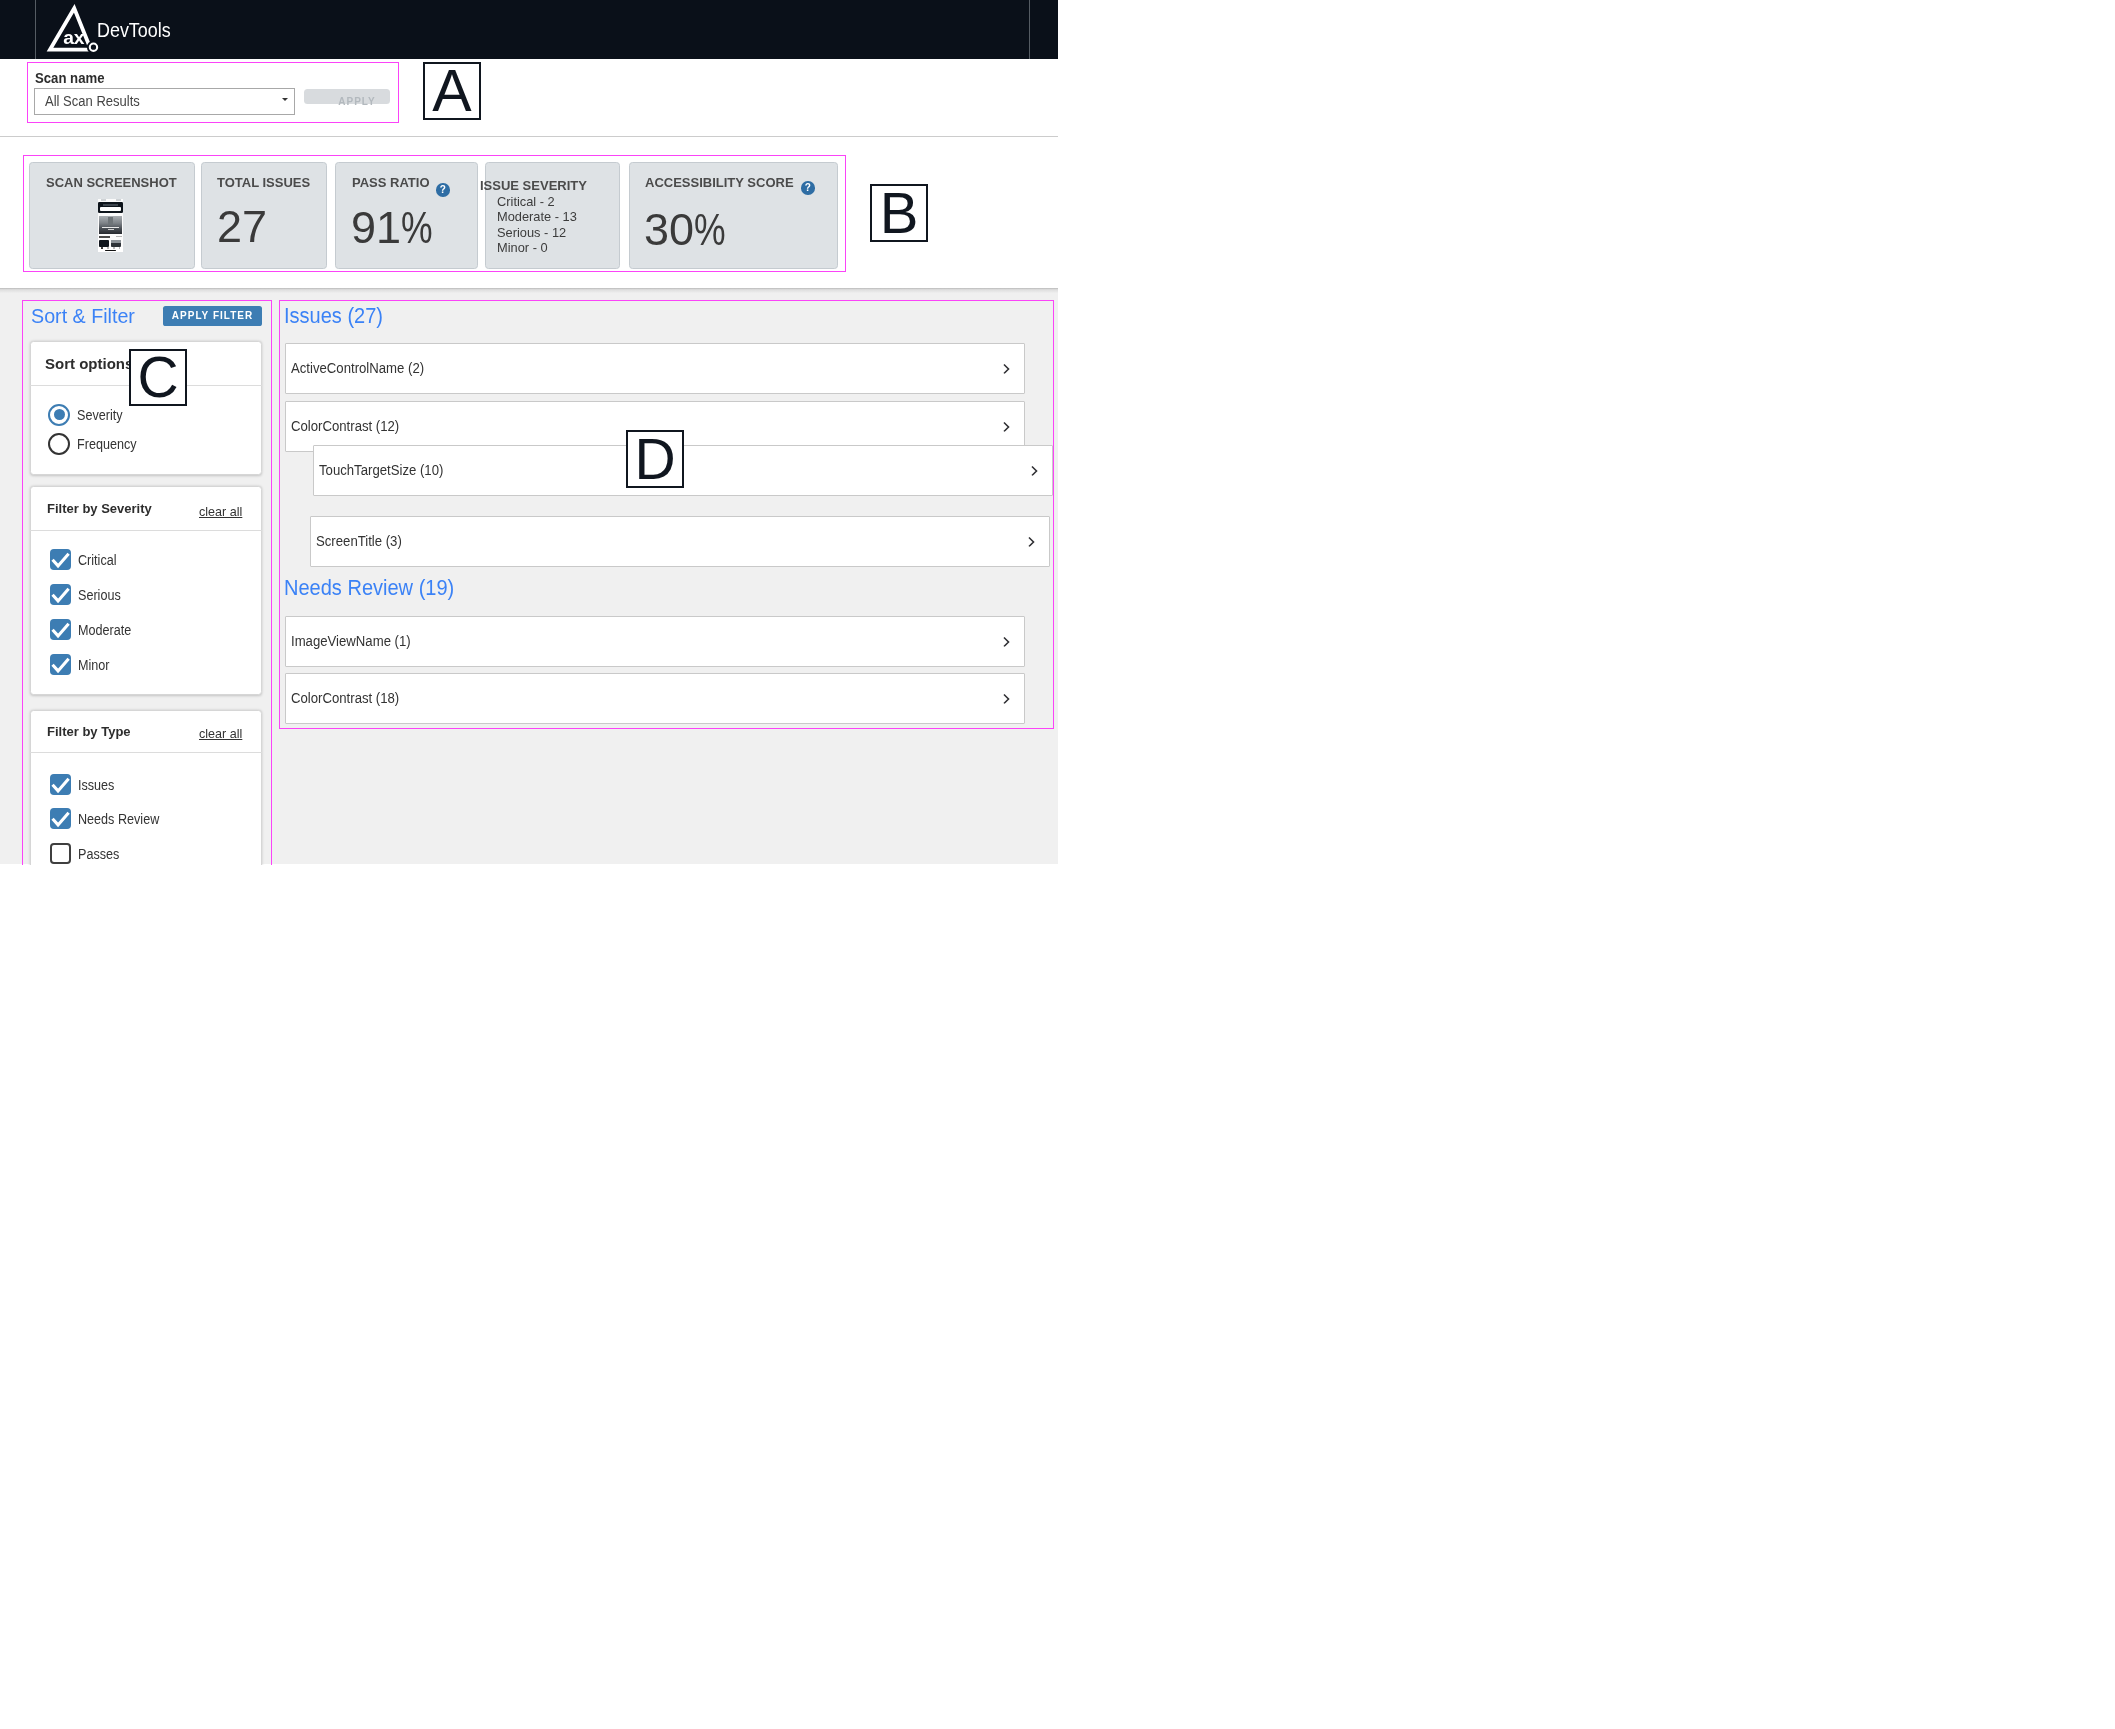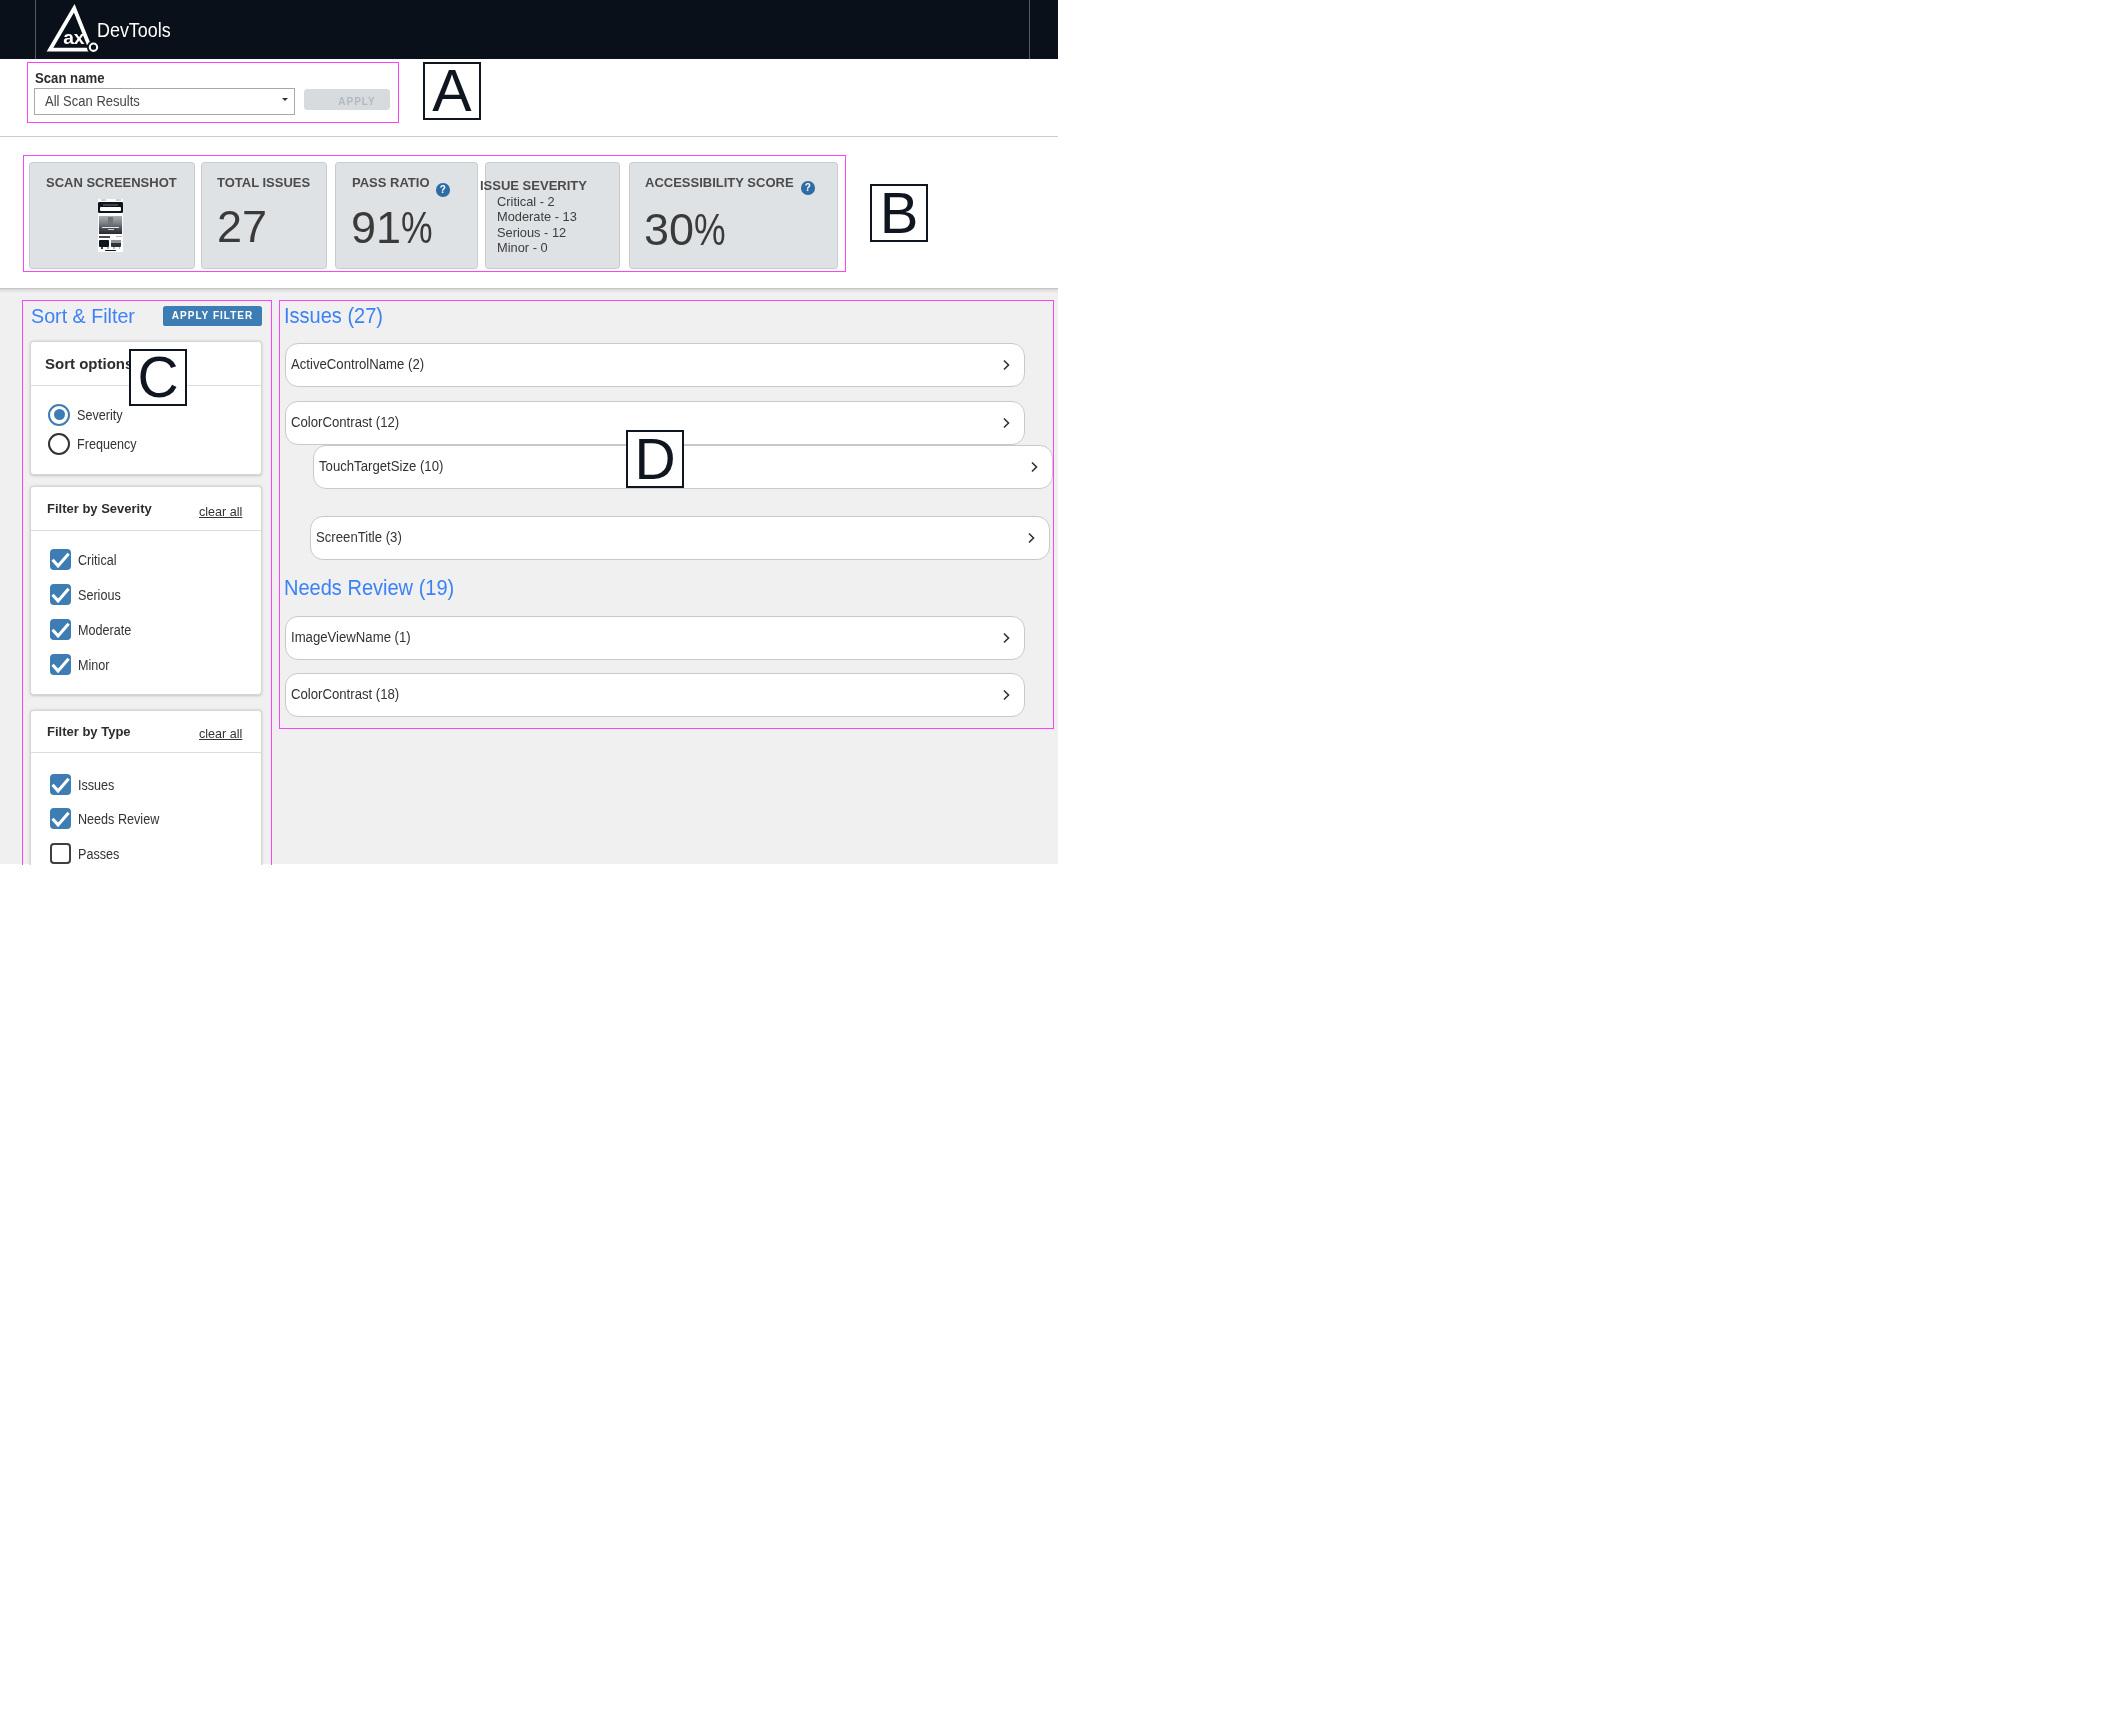--- a/index.html
+++ b/index.html
@@ -13,21 +13,21 @@
   .devtools { position:absolute; left:97px; top:21px; color:#ffffff; font-size:19.7px; line-height:19.7px; }
   .nx { display:inline-block; transform-origin:0 0; }
 
   
   .sectionA { position:absolute; left:0; top:59px; width:1058px; height:78px; background:#ffffff; border-bottom:0.9px solid #cccccc; }
   .shadow1 { position:absolute; left:0; top:138px; width:1058px; height:2.6px; background:linear-gradient(#e9e9e9, #ffffff); }
   .scanlabel { position:absolute; left:35px; top:71px; font-size:14px; font-weight:bold; color:#2d2d2d; line-height:14px; }
   .select { position:absolute; left:34px; top:88px; width:261px; height:27px; background:#fff; border:0.9px solid #a8a8a8; }
   .select .txt { position:absolute; left:10px; top:4.8px; font-size:14px; color:#444; line-height:15.7px; }
   .selarrow { position:absolute; left:282px; top:98px; width:0; height:0; border-left:3.2px solid transparent; border-right:3.2px solid transparent; border-top:3.9px solid #333; }
-  .applybtn { position:absolute; left:304px; top:89px; width:86px; height:21px; background:#d8dbde; border-radius:3.5px; color:#b3b9be; font-size:10px; font-weight:bold; letter-spacing:1px; text-align:center; line-height:25px;padding-left:20px; }
+  .applybtn { position:absolute; left:304px; top:89px; width:86px; height:15px; background:#d8dbde; border-radius:3.5px; color:#b3b9be; font-size:10px; font-weight:bold; letter-spacing:1px; text-align:center; line-height:25px;padding-left:20px; }
 
   
   .mag { position:absolute; border:1.7px solid #fb43f8; }
   
   .lbox { position:absolute; background:#fff; border:2.1px solid #10161f; color:#10161f; display:flex; align-items:center; justify-content:center; }
 
   
   .sectionB { position:absolute; left:0; top:138px; width:1058px; height:150px; background:#ffffff; }
   .shadow2 { position:absolute; left:0; top:288px; width:1058px; height:5.2px; background:linear-gradient(#b9b9b9 0px, #dedede 1.7px, #f0f0f0 5.2px); }
   .bcard { position:absolute; top:162px; height:107px; background:#dee2e5; border:0.9px solid #c5cbd0; border-radius:3.5px; }
@@ -45,21 +45,21 @@
   .ctitle { position:absolute; left:15px; font-size:13px; font-weight:bold; color:#2d2d2d; line-height:13px; }
   .clearall { position:absolute; font-size:13px; color:#333; line-height:13px; }
   .clearall span { text-decoration:underline; }
   .cdivider { position:absolute; left:0; width:100%; height:0.9px; background:#dcdcdc; }
 
   .radio { position:absolute; width:22px; height:22px; border-radius:50%; background:#fff; }
   .rlabel, .cblabel { position:absolute; left:48px; font-size:14px; color:#333; line-height:14px; }
   .checkbox { position:absolute; left:19.4px; width:21px; height:21px; border-radius:3.9px; background:#3d7db3; }
   .checkbox.un { background:#fff; border:2.3px solid #3f3f3f; }
 
-  .row { position:absolute; left:285px; width:740px; height:44px; background:#fff; border:0.9px solid #c9c9c9; border-radius:13px; }
+  .row { position:absolute; left:285px; width:740px; height:51px; background:#fff; border:0.9px solid #c9c9c9; border-radius:1px; }
   .row .rt { position:absolute; left:5px; top:50%; transform:translateY(-50%); font-size:14px; color:#333; line-height:15.7px; white-space:nowrap; }
   .row svg { position:absolute; right:14px; top:50%; transform:translateY(-50%); }
 </style>
 </head>
 <body>
 
 <div class="header">
   <div class="hline" style="left:35px;"></div>
   <div class="hline" style="left:1029px;"></div>
   <svg class="abs" style="left:45px; top:1.7px;" width="58" height="56" viewBox="0 0 66 64">

